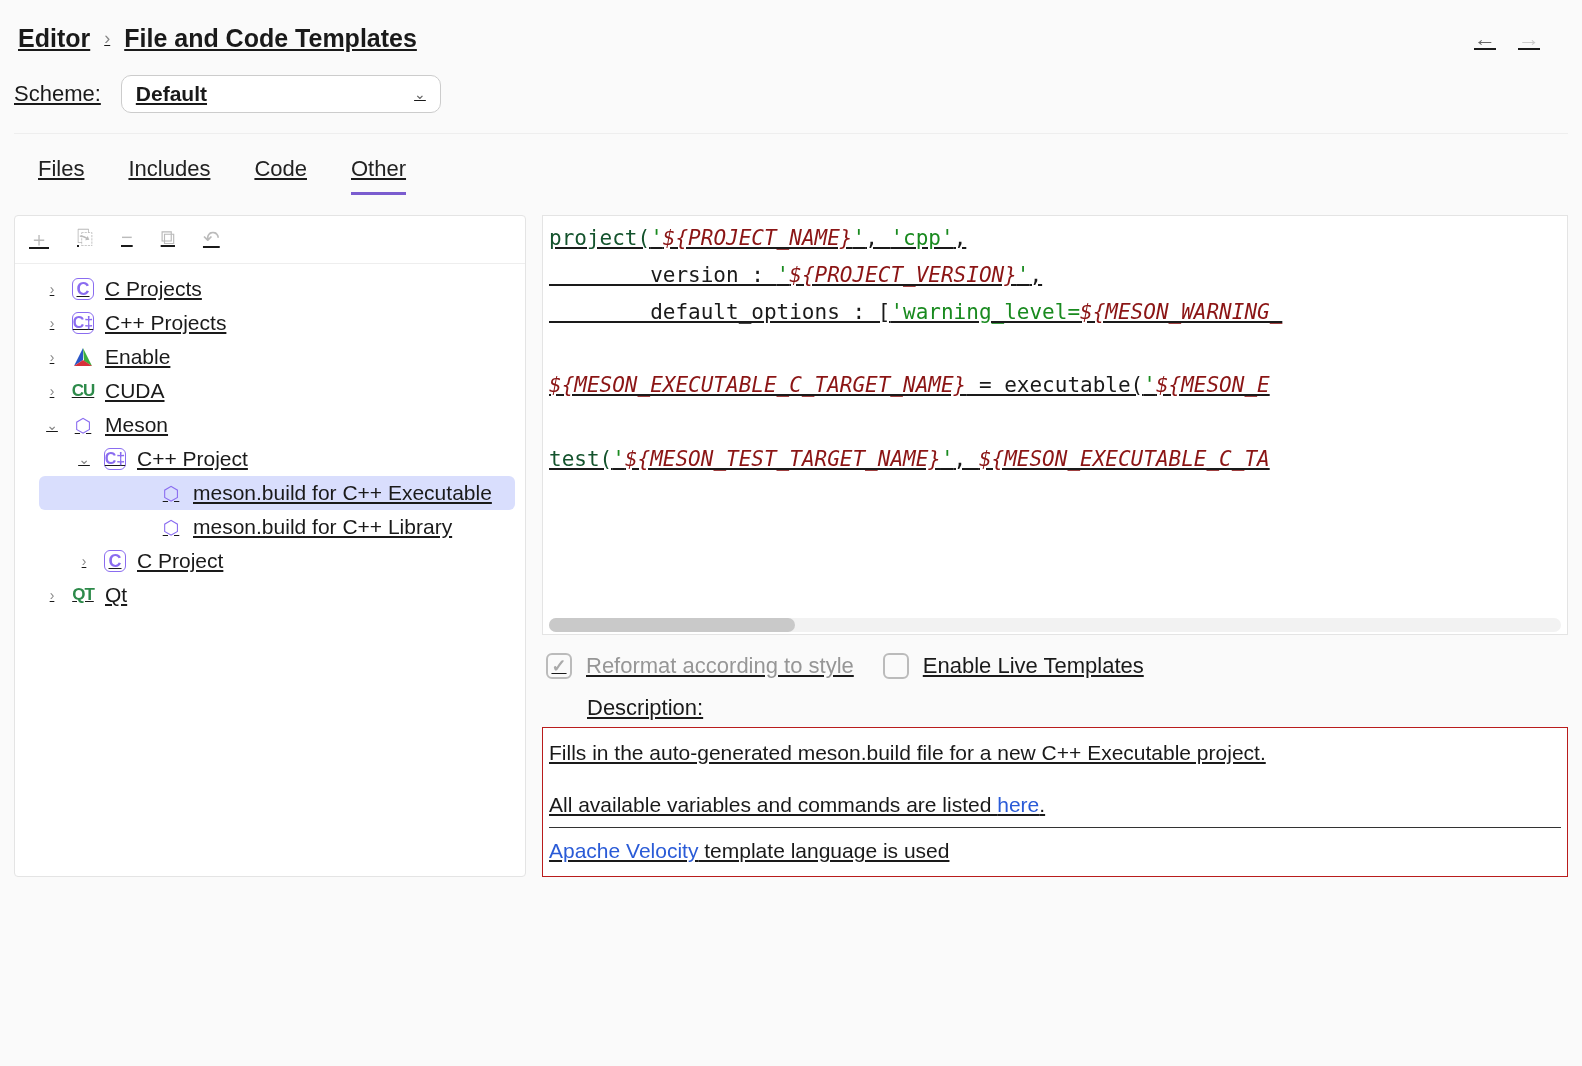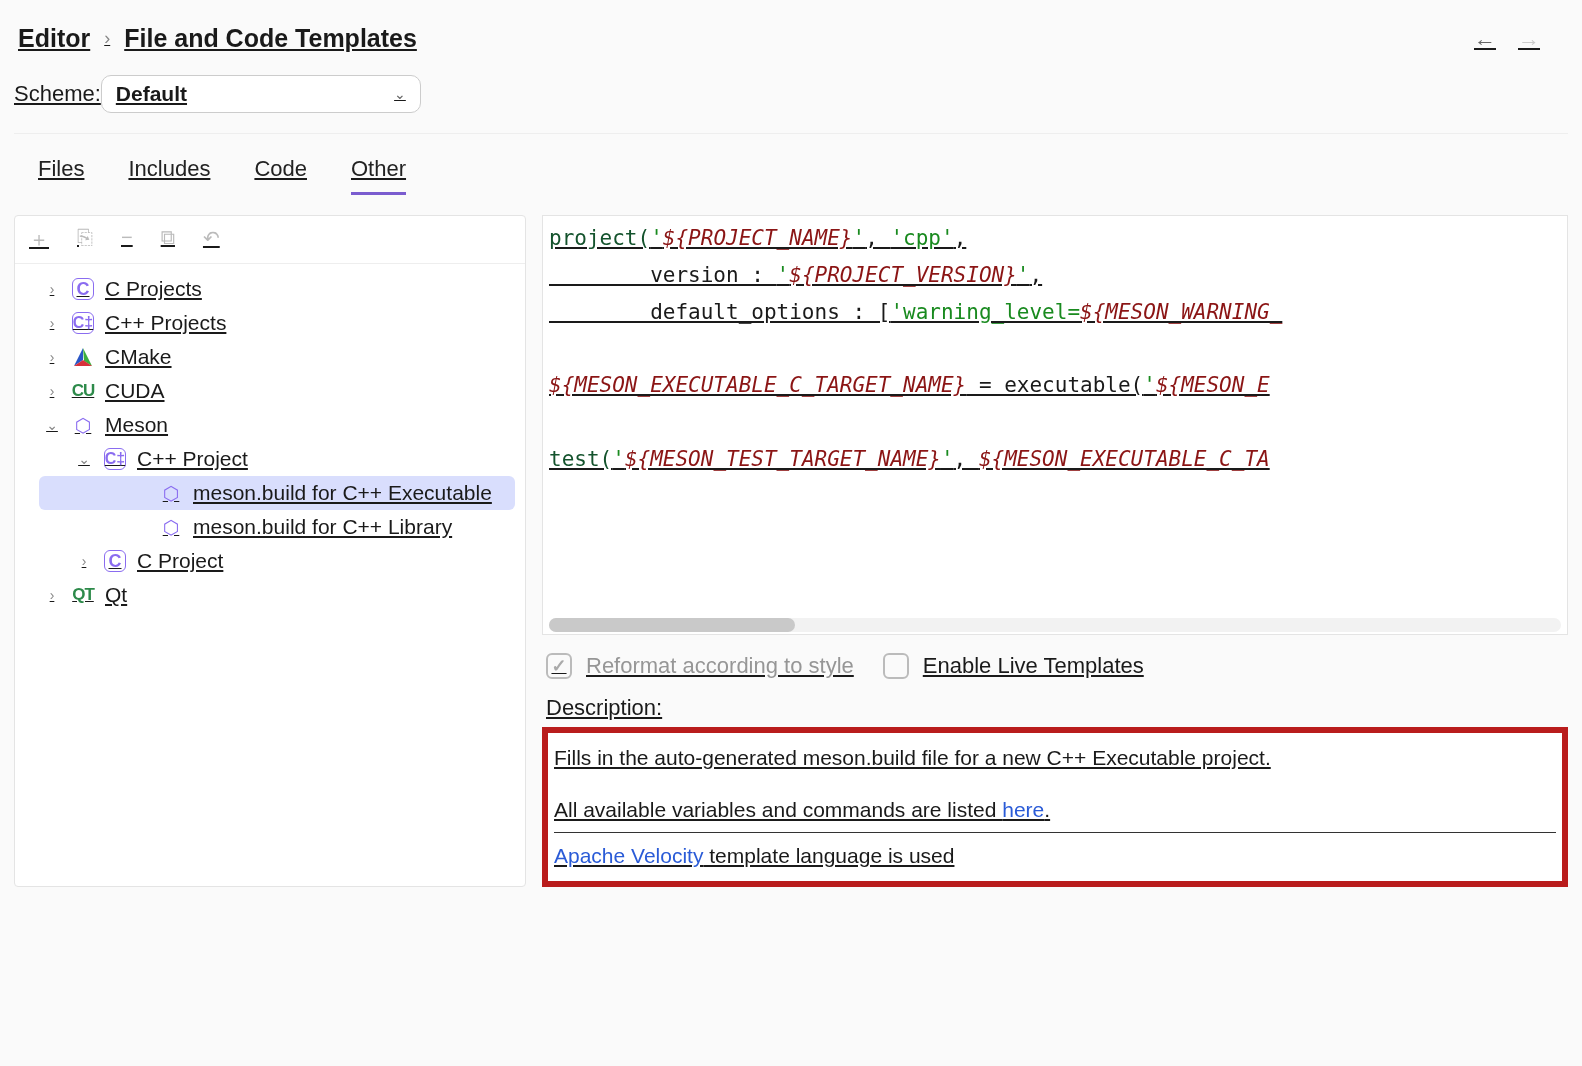--- a/index.html
+++ b/index.html
@@ -23,20 +23,21 @@
       margin-left: auto;
       display: flex;
       gap: 22px;
       padding-right: 24px;
     }
     .nav-arrows span { color: #666; font-size: 22px; cursor: pointer; }
     .nav-arrows .disabled { color: #ccc; }
     .scheme-row {
       display: flex;
       align-items: center;
+      gap: 20px;
       padding: 4px 0 20px;
       border-bottom: 1px solid #eee;
     }
     .scheme-label { font-size: 22px; }
     .scheme-select {
       display: inline-flex;
       align-items: center;
       justify-content: space-between;
       min-width: 320px;
       padding: 6px 14px;
@@ -163,23 +164,23 @@
       width: 26px; height: 26px;
       border: 2px solid #bbb;
       border-radius: 6px;
       display: inline-flex;
       align-items: center;
       justify-content: center;
       color: #aaa;
     }
     .checkbox.checked::after { content: "✓"; font-size: 18px; font-weight: bold; }
     .check-disabled { color: #969696; }
-    .desc-label { font-size: 22px; padding: 6px 4px; }
+    .desc-label { font-size: 22px; padding: 6px 4px; margin-left: 41px; }
     .desc-box {
-      border: 6px solid #b91c1c;
+      border: 1px solid #b91c1c;
       background: #fff;
       padding: 8px 6px;
       font-size: 21px;
       line-height: 1.6;
     }
     .desc-box .divider { border-top: 1px solid #333; margin: 6px 0; }
     .link { color: #2a5bd7; cursor: pointer; }
   </style>
 </head>
 <body>
@@ -237,21 +238,21 @@
         <div class="tree-item lvl0">
           <span class="expander">›</span>
           <span class="icon icon-cmake">
               <svg viewBox="0 0 20 20">
                 <polygon points="10,1 19,19 1,19" fill="none" stroke="#666" stroke-width="0"></polygon>
                 <polygon points="10,1 10,13 1,19" fill="#2956c6"></polygon>
                 <polygon points="10,1 19,19 11,14" fill="#3cae3e"></polygon>
                 <polygon points="1,19 19,19 10,13" fill="#d8303a"></polygon>
               </svg>
             </span>
-          <span>CMake</span>
+          <span>Enable</span>
         </div>
         <div class="tree-item lvl0">
           <span class="expander">›</span>
           <span class="icon">
               <span class="icon-cuda">CU</span>
             </span>
           <span>CUDA</span>
         </div>
         <div class="tree-item lvl0">
           <span class="expander">⌄</span>

